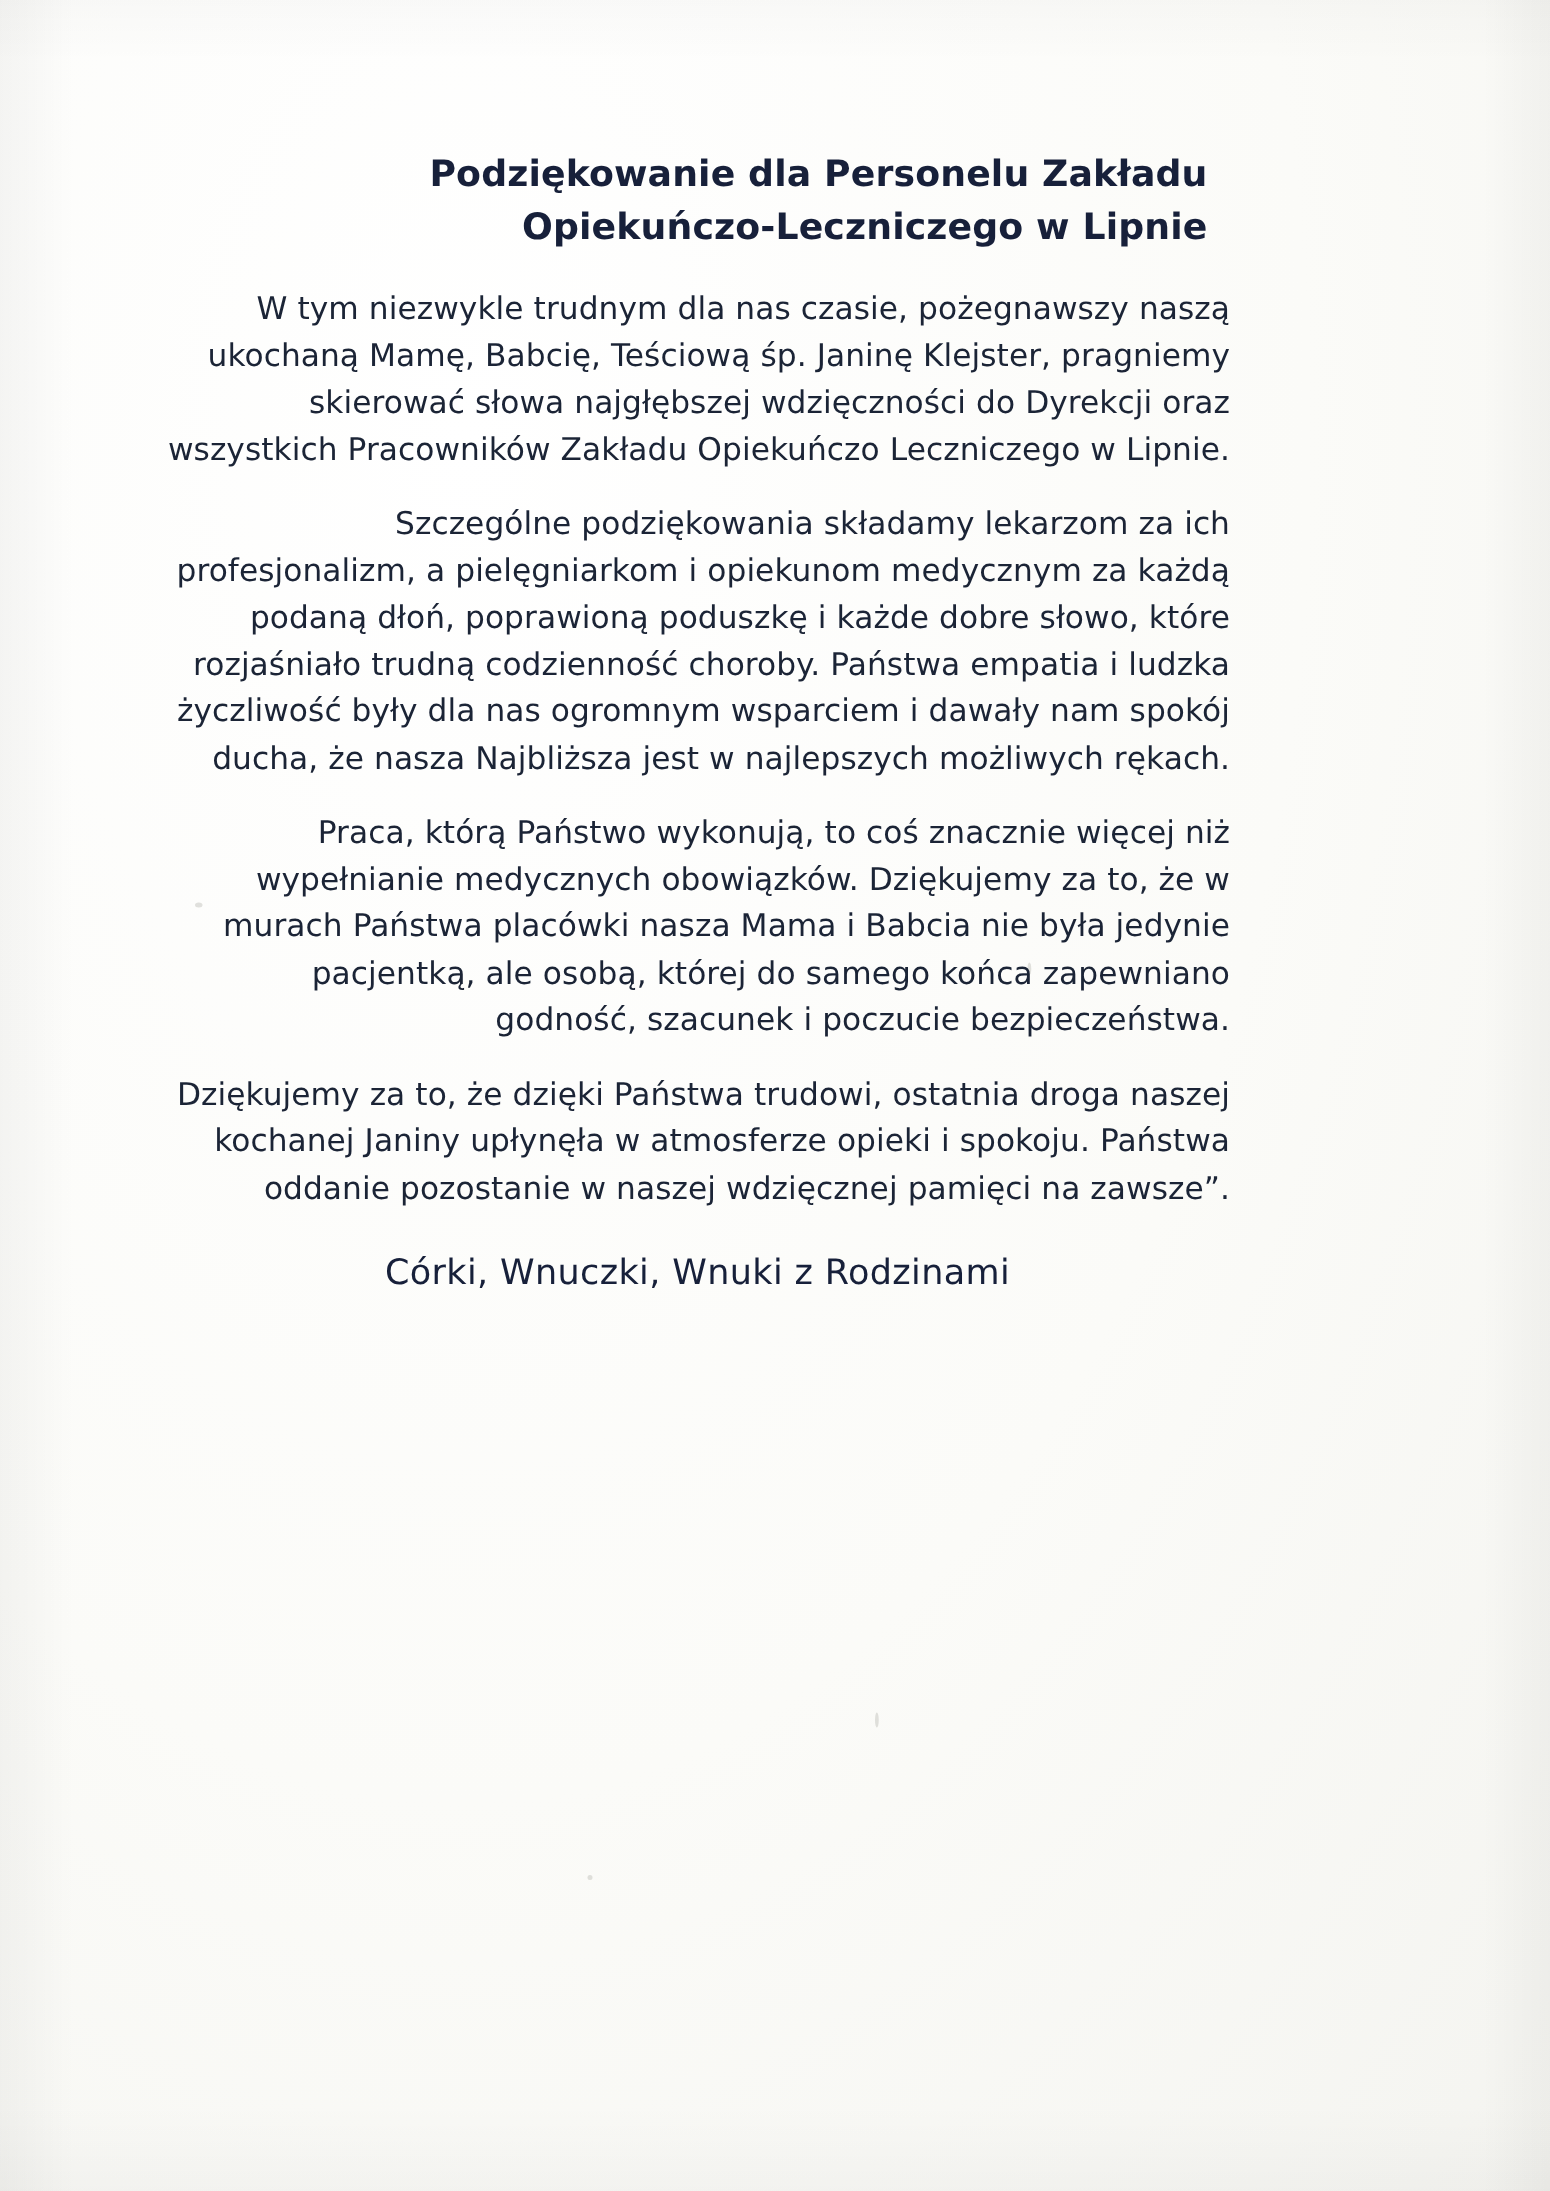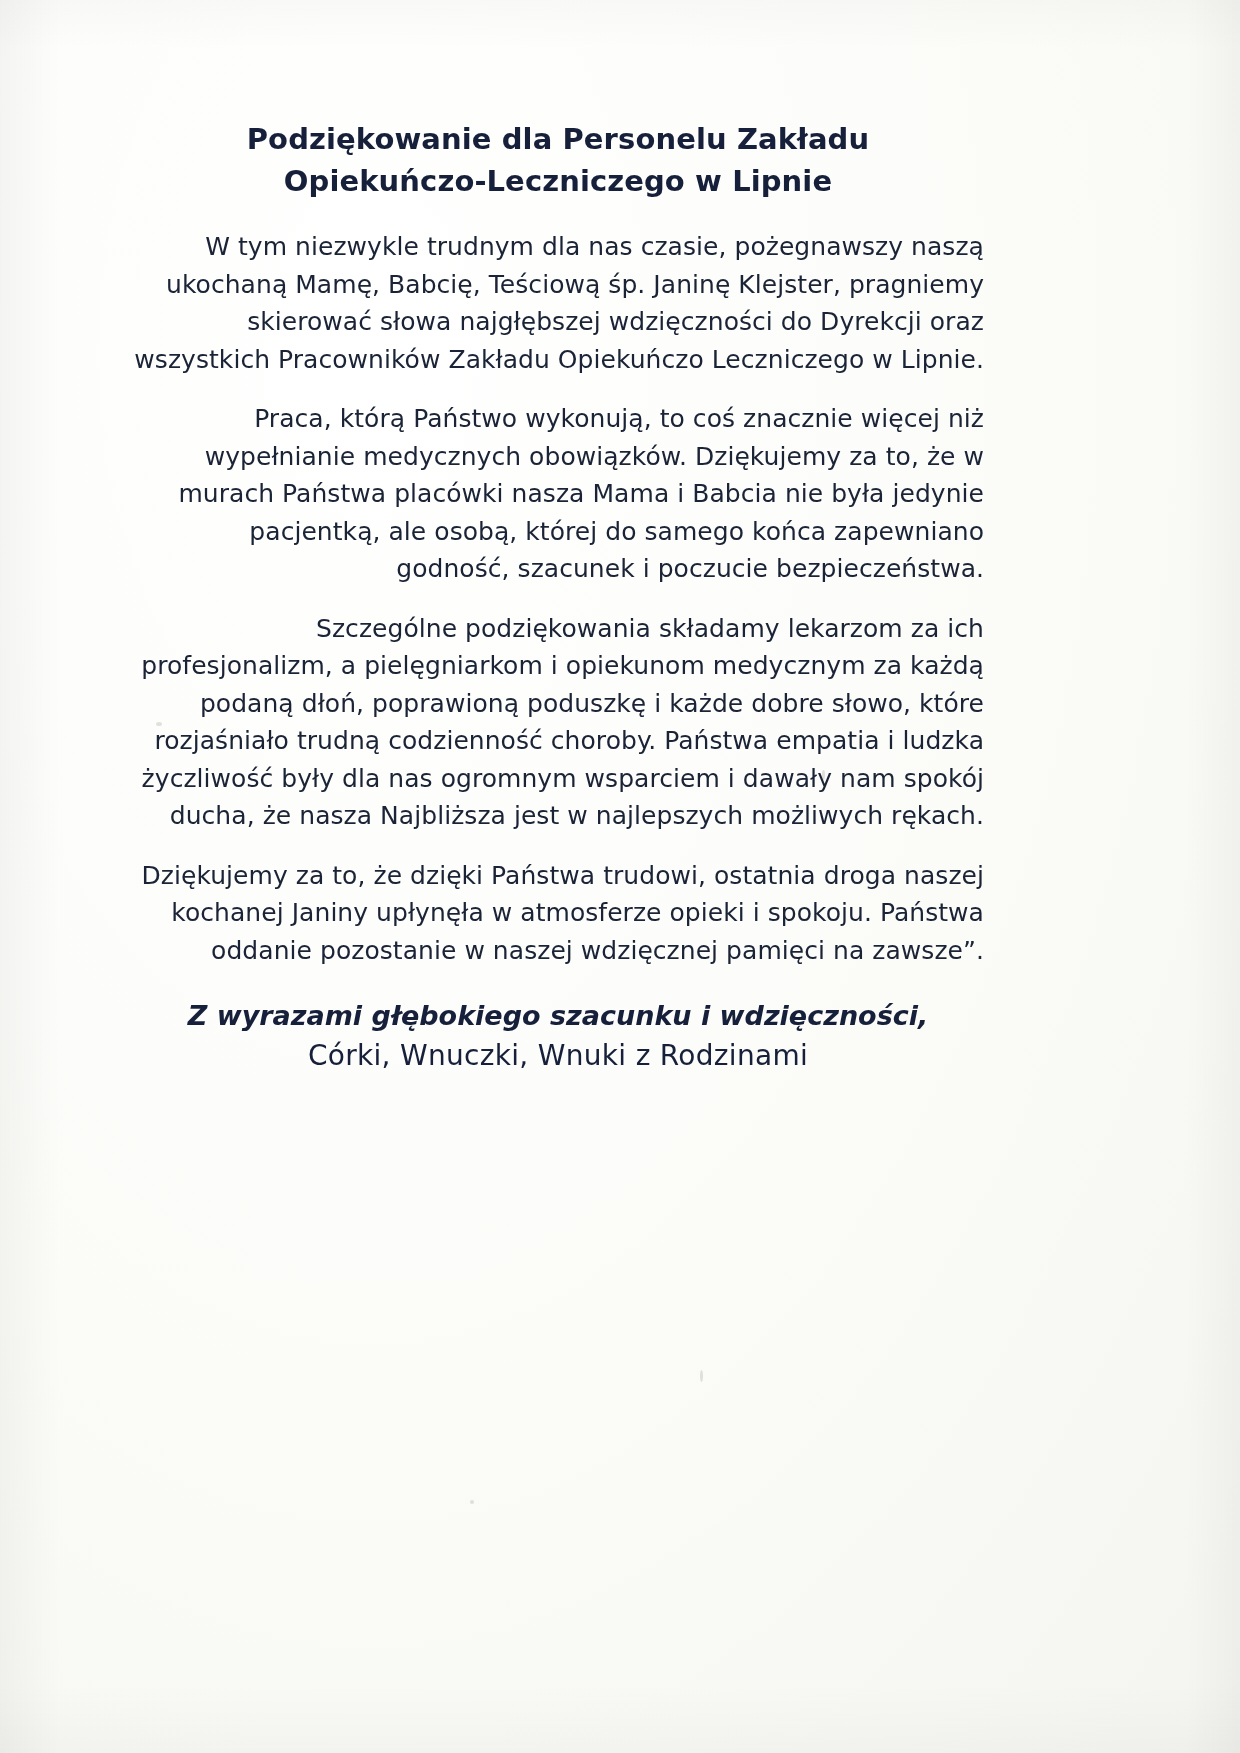--- a/index.html
+++ b/index.html
@@ -39,21 +39,21 @@
     position: absolute;
     left: 132px;
     top: 118px;
     width: 852px;
   }
 
   .doc-title {
     font-size: 29px;
     font-weight: 700;
     line-height: 1.45;
-    text-align: center;
+    text-align: right;
     letter-spacing: 0.1px;
     color: #17203a;
     margin: 0 0 26px 0;
     padding: 0 18px;
   }
 
   p.para {
     font-size: 25px;
     line-height: 1.5;
     text-align: right;
@@ -102,24 +102,23 @@
 <div class="speck" style="left:822px; top:770px; width:3px; height:10px;"></div>
 <div class="speck" style="left:470px; top:1500px; width:4px; height:4px;"></div>
 <div class="speck" style="left:700px; top:1370px; width:3px; height:12px;"></div>
 
 <div class="sheet">
 
   <h1 class="doc-title">Podziękowanie dla Personelu Zakładu Opiekuńczo-Leczniczego w Lipnie</h1>
 
   <p class="para">W tym niezwykle trudnym dla nas czasie, pożegnawszy naszą ukochaną Mamę, Babcię, Teściową śp. Janinę Klejster, pragniemy skierować słowa najgłębszej wdzięczności do Dyrekcji oraz wszystkich Pracowników Zakładu Opiekuńczo Leczniczego w Lipnie.</p>
 
+  <p class="para">Szczególne podziękowania składamy lekarzom za ich profesjonalizm, a pielęgniarkom i opiekunom medycznym za każdą podaną dłoń, poprawioną poduszkę i każde dobre słowo, które rozjaśniało trudną codzienność choroby. Państwa empatia i ludzka życzliwość były dla nas ogromnym wsparciem i dawały nam spokój ducha, że nasza Najbliższa jest w najlepszych możliwych rękach.</p>
+
   <p class="para">Praca, którą Państwo wykonują, to coś znacznie więcej niż wypełnianie medycznych obowiązków. Dziękujemy za to, że w murach Państwa placówki nasza Mama i Babcia nie była jedynie pacjentką, ale osobą, której do samego końca zapewniano godność, szacunek i poczucie bezpieczeństwa.</p>
-
-  <p class="para">Szczególne podziękowania składamy lekarzom za ich profesjonalizm, a pielęgniarkom i opiekunom medycznym za każdą podaną dłoń, poprawioną poduszkę i każde dobre słowo, które rozjaśniało trudną codzienność choroby. Państwa empatia i ludzka życzliwość były dla nas ogromnym wsparciem i dawały nam spokój ducha, że nasza Najbliższa jest w najlepszych możliwych rękach.</p>
 
   <p class="para tight">Dziękujemy za to, że dzięki Państwa trudowi, ostatnia droga naszej kochanej Janiny upłynęła w atmosferze opieki i spokoju. Państwa oddanie pozostanie w naszej wdzięcznej pamięci na zawsze”.</p>
 
   <div class="signature">
-    <div class="sign-line1">Z wyrazami głębokiego szacunku i wdzięczności,</div>
     <div class="sign-line2">Córki, Wnuczki, Wnuki z Rodzinami</div>
   </div>
 
 </div>
 
 </body></html>

